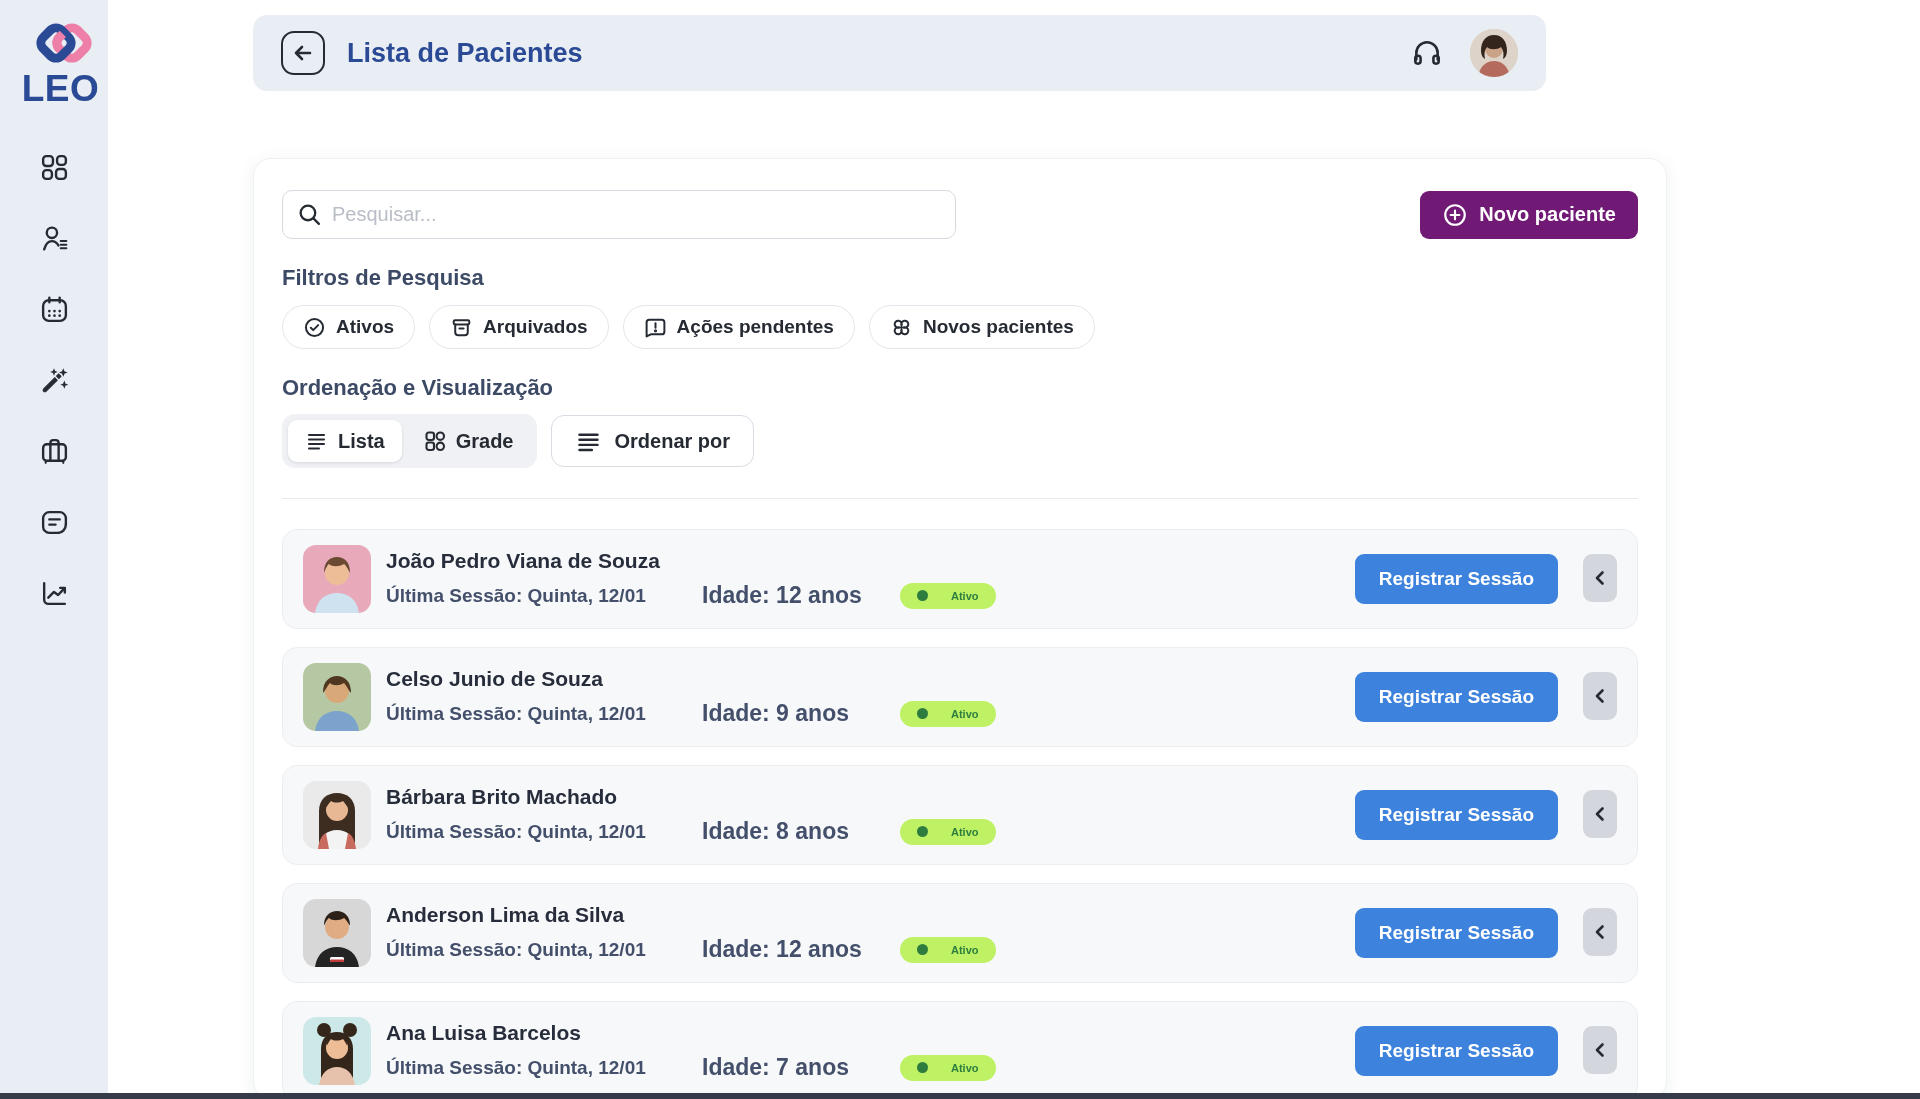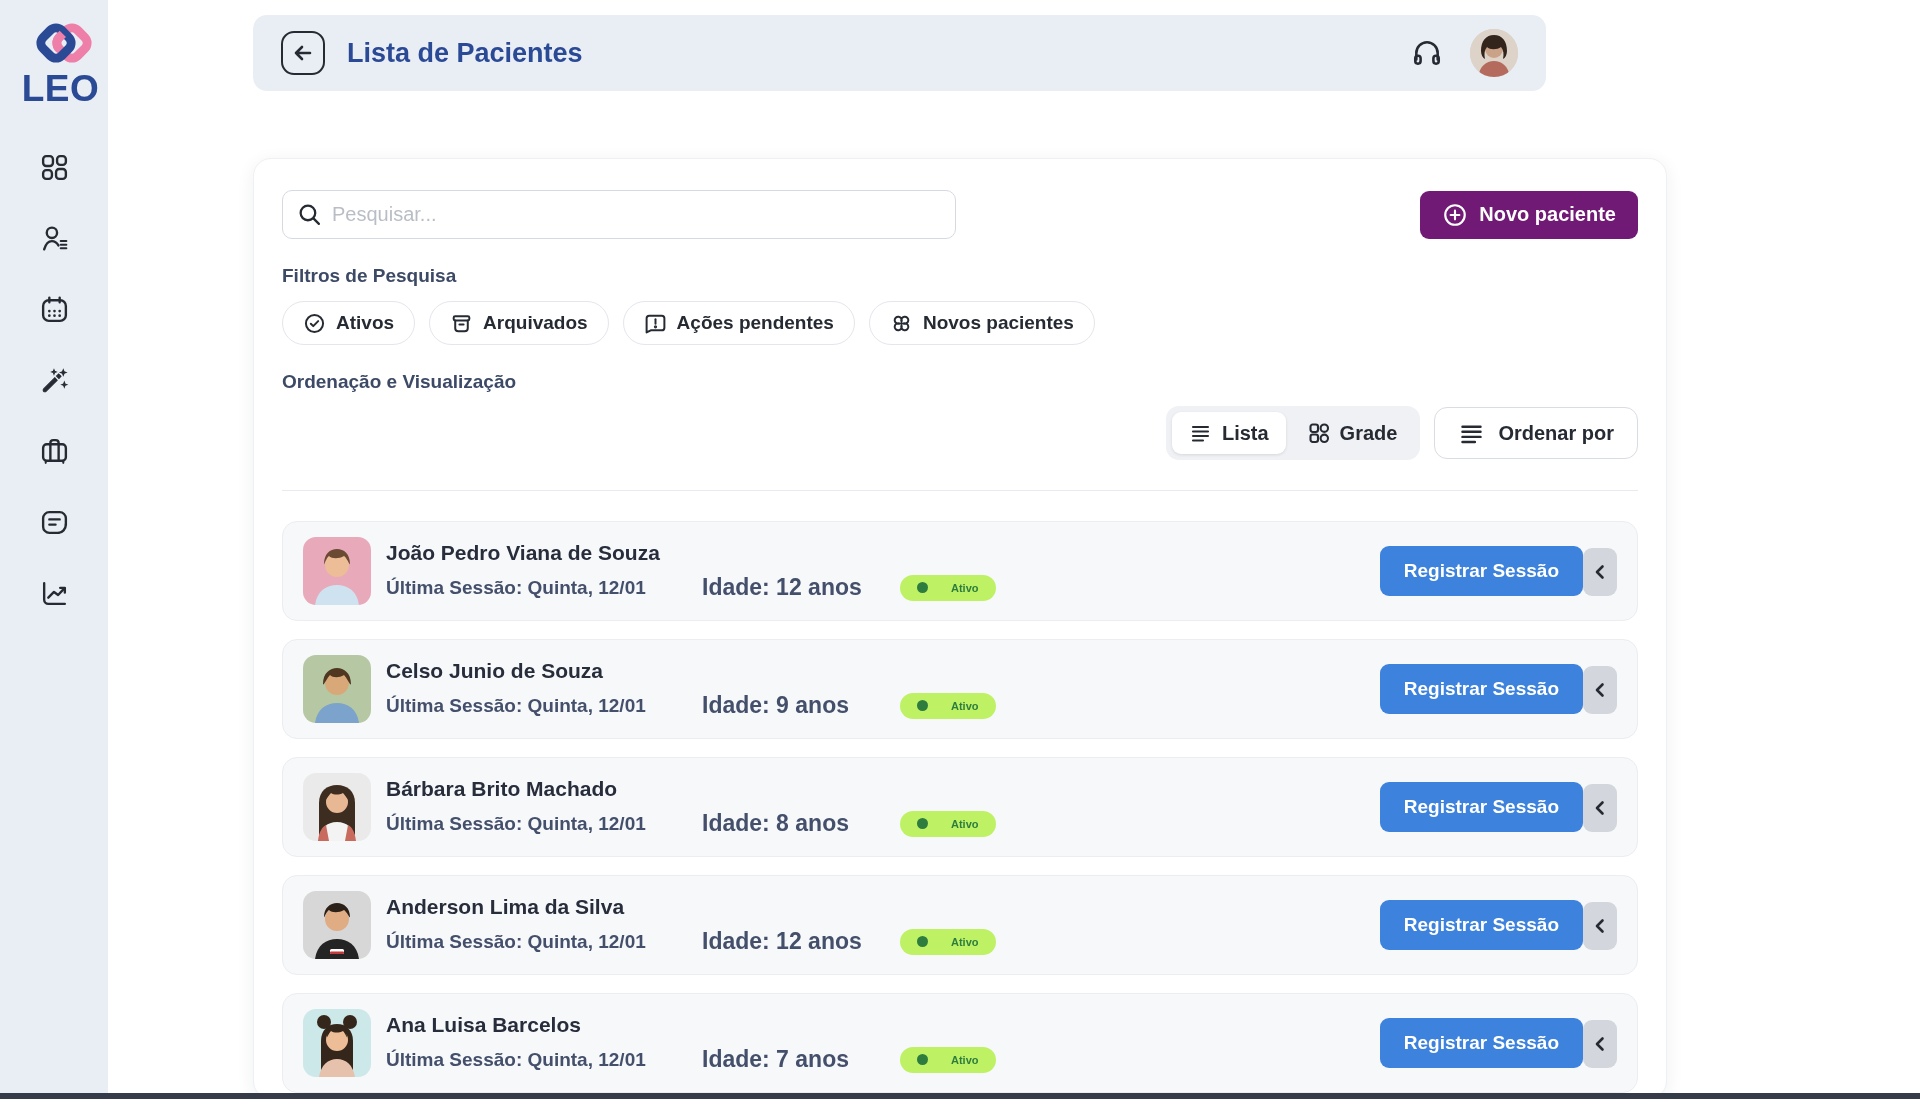--- a/index.html
+++ b/index.html
@@ -34,28 +34,28 @@
   .toolbar { display:flex; align-items:center; justify-content:space-between; }
   .search-box { width:674px; height:49px; border:1px solid #d5d9e0; border-radius:10px;
     display:flex; align-items:center; padding:0 14px; background:#fff; }
   .search-box input { border:none; outline:none; flex:1; margin-left:10px; font-size:20px;
     color:#3a4252; background:transparent; font-family:"Liberation Sans", sans-serif; }
   .search-box input::placeholder { color:#b9bdc6; }
   .btn-new { height:48px; background:#701a75; color:#fff; border:none; border-radius:9px;
     display:flex; align-items:center; gap:11px; padding:0 22px; font-size:20px; font-weight:600;
     cursor:pointer; font-family:"Liberation Sans", sans-serif; }
 
-  .section-label { margin-top:26px; font-size:19px; font-weight:600; color:#3d4a66; }
+  .section-label { margin-top:26px; font-size:22px; font-weight:600; color:#3d4a66; }
 
   .chips { display:flex; gap:14px; margin-top:14px; }
   .chip { height:44px; background:#fff; border:1px solid #e3e6ec; border-radius:22px;
     display:flex; align-items:center; gap:10px; padding:0 20px; font-size:19px; font-weight:600;
     color:#262b33; cursor:pointer; font-family:"Liberation Sans", sans-serif; }
 
-  .view-row { display:flex; gap:14px; margin-top:13px; align-items:center;justify-content:flex-end; }
+  .view-row { display:flex; gap:14px; margin-top:13px; align-items:center; }
   .segmented { background:#f0f1f4; border-radius:13px; padding:6px; display:flex; gap:4px; align-items:center; }
   .seg-item { display:flex; align-items:center; gap:9px; padding:9px 17px; border-radius:9px;
     font-size:20px; font-weight:600; color:#262b33; cursor:pointer; border:none; background:transparent;
     font-family:"Liberation Sans", sans-serif; }
   .seg-item.active { background:#fff; box-shadow:0 1px 3px rgba(20,30,60,.12); }
   .btn-sort { height:52px; background:#fff; border:1px solid #d8dce3; border-radius:13px;
     display:flex; align-items:center; gap:13px; padding:0 23px; font-size:20px; font-weight:600;
     color:#262b33; cursor:pointer; font-family:"Liberation Sans", sans-serif; }
 
   .divider { height:1px; background:#e8eaef; margin-top:30px; }
@@ -66,21 +66,21 @@
     display:flex; align-items:center; padding:0 20px; }
   .p-avatar { width:68px; height:68px; border-radius:13px; overflow:hidden; flex:0 0 auto; }
   .p-info { margin-left:15px; }
   .p-name { font-size:21px; font-weight:700; color:#272d3b; }
   .p-meta { display:flex; align-items:center; margin-top:9px; }
   .p-session { font-size:19px; font-weight:600; color:#44506b; width:316px; }
   .p-age { font-size:23px; font-weight:600; color:#44506b; width:198px; }
   .badge { display:inline-flex; align-items:center; gap:23px; background:#bef264; color:#2e7d3f;
     border-radius:999px; padding:7px 17px; font-size:11px; font-weight:700; }
   .badge .dot { width:11px; height:11px; border-radius:50%; background:#2e7d3f; }
-  .p-actions { margin-left:auto; display:flex; align-items:flex-end; gap:0; }
+  .p-actions { margin-left:auto; display:flex; align-items:flex-start; gap:25px; }
   .btn-register { height:50px; background:#3d82dc; border:none; border-radius:9px; color:#fff;
     font-size:19px; font-weight:700; padding:0 24px; cursor:pointer; font-family:"Liberation Sans", sans-serif; }
   .btn-chevron { width:34px; height:48px; background:#d3d6dc; border:none; border-radius:9px;
     display:flex; align-items:center; justify-content:center; cursor:pointer; }
 
   .bottom-bar { position:absolute; left:0; top:1093px; width:1920px; height:6px; background:#353b48; }
 
   svg { display:block; }
 </style>
 </head>

